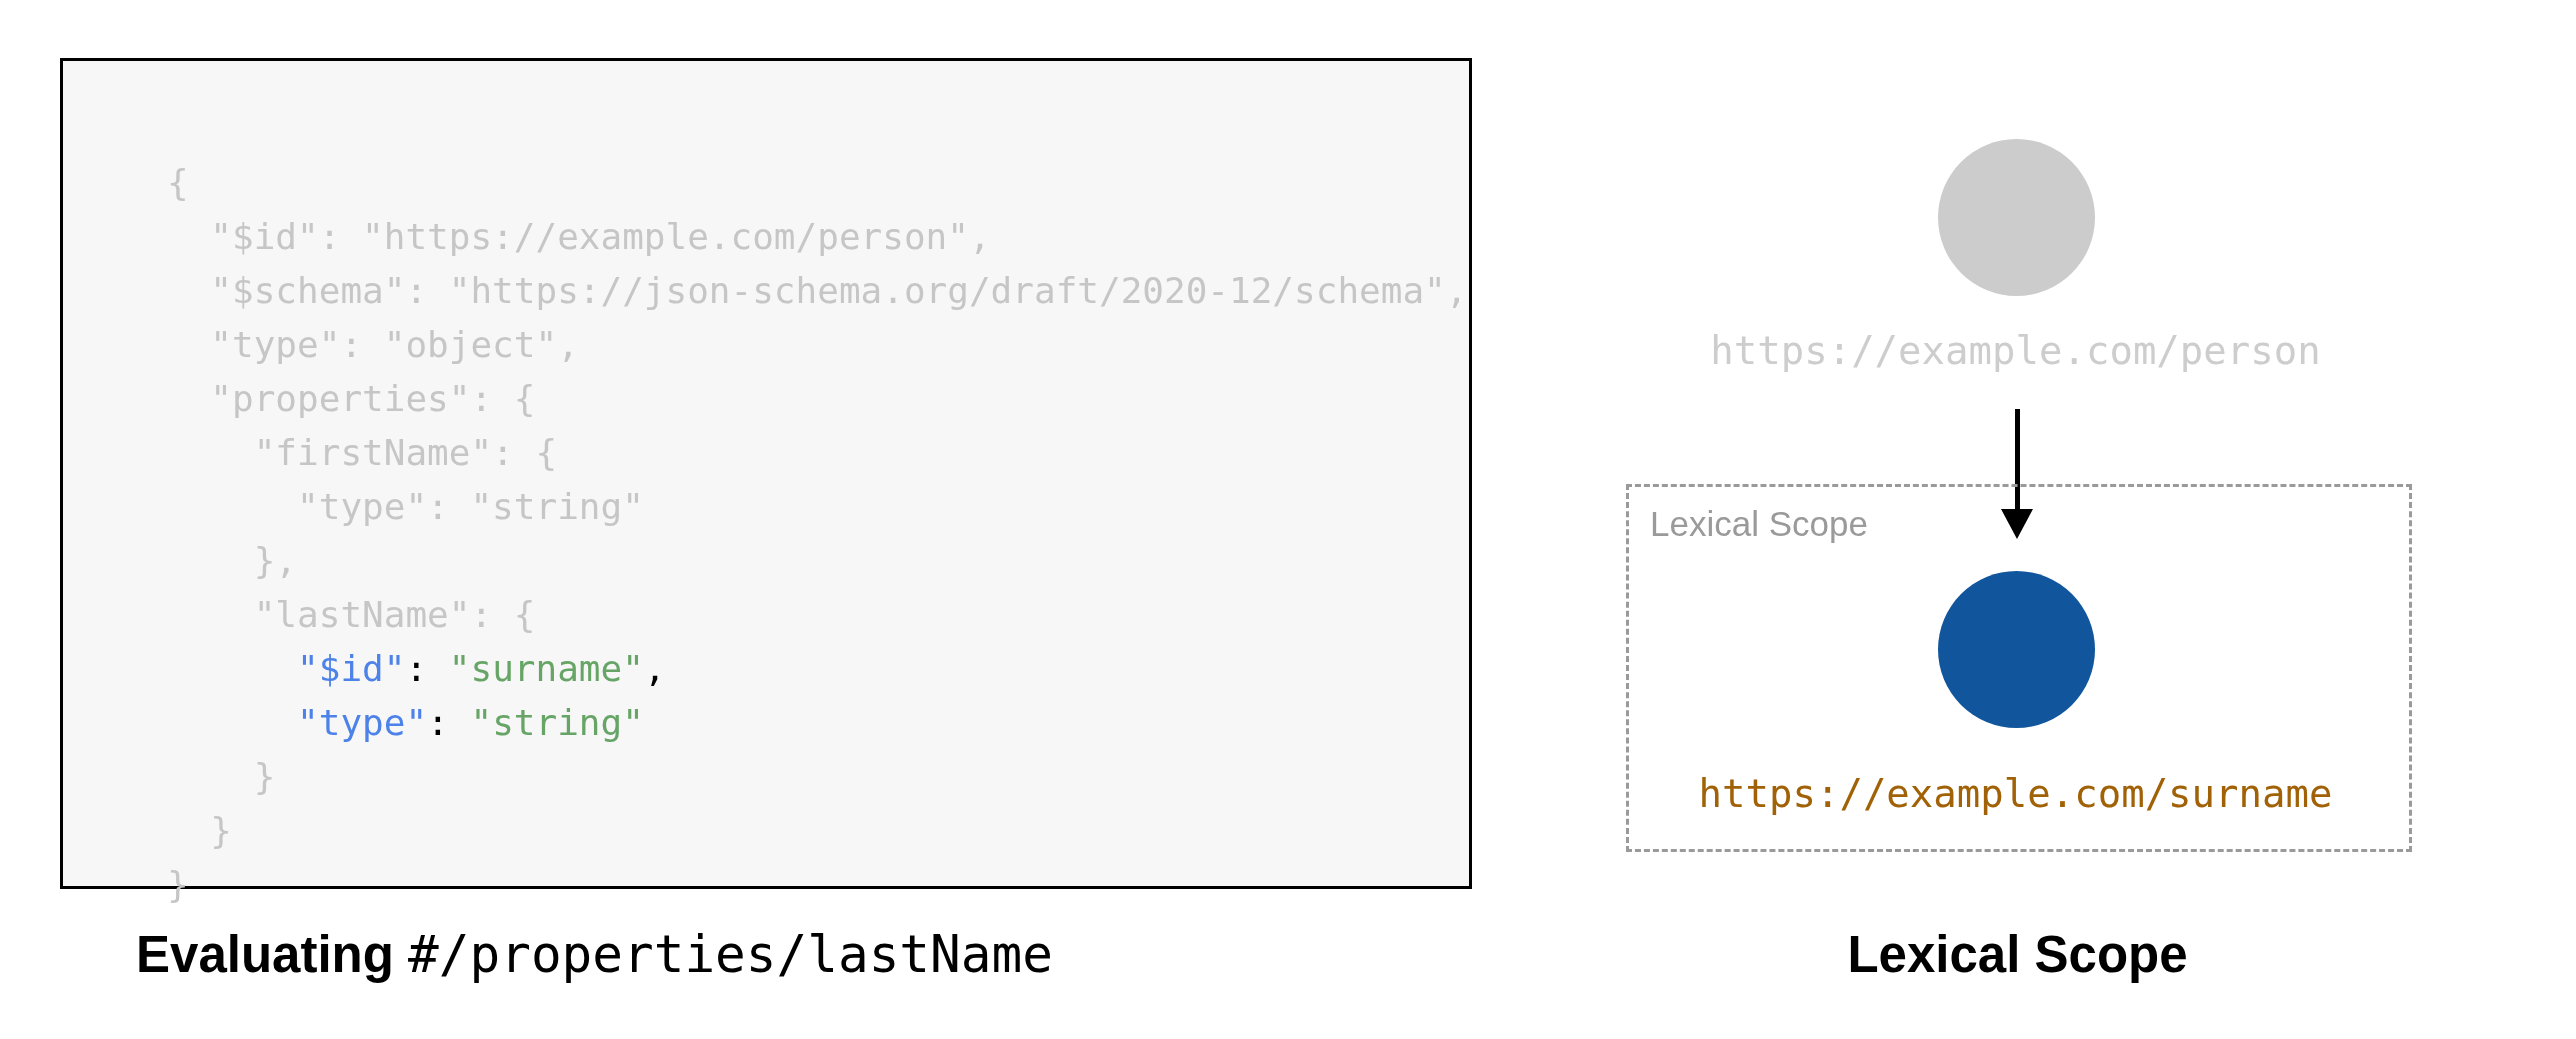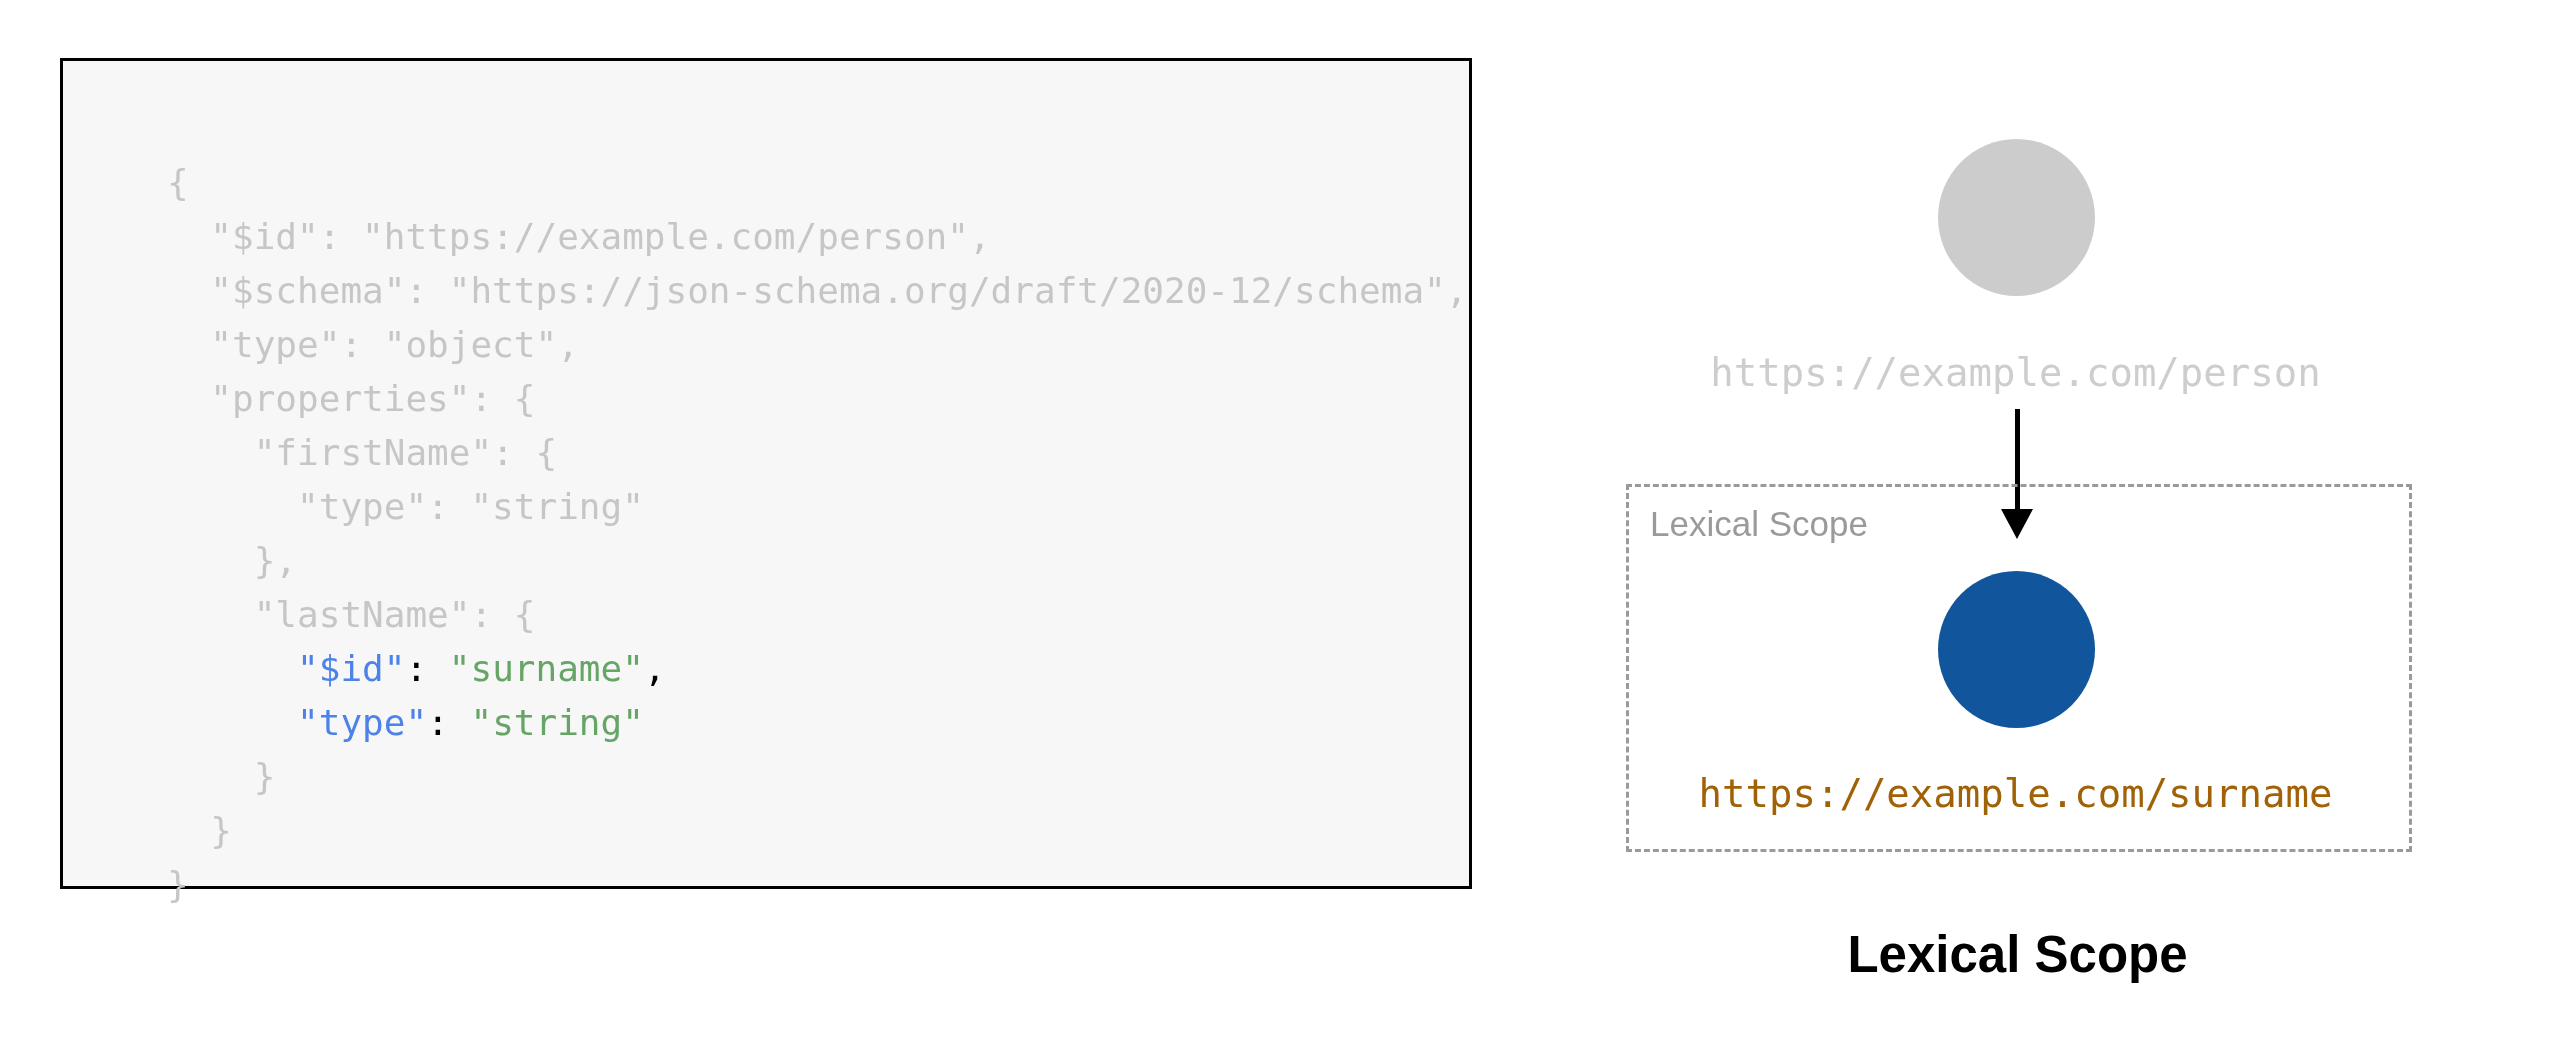--- a/index.html
+++ b/index.html
@@ -46,21 +46,21 @@
   .label {
     position: absolute;
     left: 1496px;
     width: 1039px;
     text-align: center;
     font-family: "DejaVu Sans Mono", monospace;
     font-size: 39px;
     line-height: 49px;
     white-space: pre;
   }
-  .person-label { top: 348px; }
+  .person-label { top: 326px; }
   .surname-label { top: 769px; }
   .arrow-line {
     position: absolute;
     left: 2015px; top: 409px;
     width: 5.2px; height: 104px;
     background: #000000;
   }
   .arrow-head {
     position: absolute;
     left: 2001px; top: 509px;
@@ -113,20 +113,21 @@
 </style>
 </head>
 <body>
 
 <div class="stage">
 
   <div class="code-panel">
     <pre class="code" id="code-block"><div class="code-line"><span style="color: rgb(198, 198, 198);">{</span></div><div class="code-line"><span style="color: rgb(198, 198, 198);">  "$id": "https://example.com/person",</span></div><div class="code-line"><span style="color: rgb(198, 198, 198);">  "$schema": "https://json-schema.org/draft/2020-12/schema",</span></div><div class="code-line"><span style="color: rgb(198, 198, 198);">  "type": "object",</span></div><div class="code-line"><span style="color: rgb(198, 198, 198);">  "properties": {</span></div><div class="code-line"><span style="color: rgb(198, 198, 198);">    "firstName": {</span></div><div class="code-line"><span style="color: rgb(198, 198, 198);">      "type": "string"</span></div><div class="code-line"><span style="color: rgb(198, 198, 198);">    },</span></div><div class="code-line"><span style="color: rgb(198, 198, 198);">    "lastName": {</span></div><div class="code-line"><span style="color: rgb(198, 198, 198);">      </span><span style="color: rgb(77, 130, 232);">"$id"</span><span style="color: rgb(0, 0, 0);">:</span><span style="color: rgb(198, 198, 198);"> </span><span style="color: rgb(103, 165, 103);">"surname"</span><span style="color: rgb(0, 0, 0);">,</span></div><div class="code-line"><span style="color: rgb(198, 198, 198);">      </span><span style="color: rgb(77, 130, 232);">"type"</span><span style="color: rgb(0, 0, 0);">:</span><span style="color: rgb(198, 198, 198);"> </span><span style="color: rgb(103, 165, 103);">"string"</span></div><div class="code-line"><span style="color: rgb(198, 198, 198);">    }</span></div><div class="code-line"><span style="color: rgb(198, 198, 198);">  }</span></div><div class="code-line"><span style="color: rgb(198, 198, 198);">}</span></div></pre>
   </div>
 
+  <div class="caption caption-left"><span class="cap-bold">Evaluating </span><span class="cap-mono">#/properties/lastName</span></div>
 
   <div class="node person-node" style="background-color: rgb(204, 204, 204);"></div>
 
   <div class="label person-label" style="color: rgb(205, 205, 205);">https://example.com/person</div>
 
   <div class="arrow-line" style="background-color: rgb(0, 0, 0);"></div>
   <div class="arrow-head" style="border-top-color: rgb(0, 0, 0);"></div>
 
   <div class="scope-box" style="border-color: rgb(154, 154, 154);">
     <div class="scope-label" style="color: rgb(154, 154, 154);">Lexical Scope</div>

